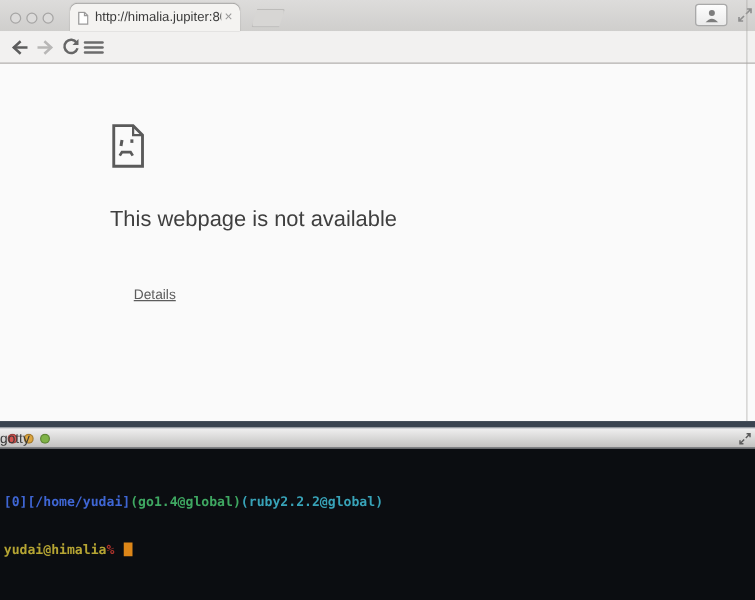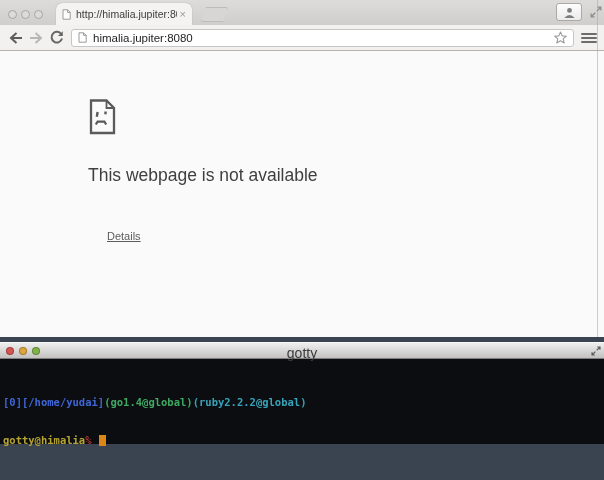--- a/index.html
+++ b/index.html
@@ -45,26 +45,26 @@
   .err-details { position:absolute; left:0; top:131px; font-size:11px; color:#5c5c5c;
     text-decoration:underline; cursor:pointer;padding-left:19px; }
 
   
   #desktop-strip { position:absolute; left:0; top:337px; width:604px; height:5px; background:#3a4450; }
 
   
   #terminal { position:absolute; left:0; top:342px; width:604px; height:138px; }
   .term-titlebar { position:relative; height:17px; background:linear-gradient(#efefef,#c2c1c0);
     border-top:1px solid #f7f7f7; border-bottom:1px solid #7e7e7e; }
-  .term-title { position:absolute; left:0; right:0; top:2px; text-align:center;
-    font-size:14px; color:#3a3a3a; }
+  .term-title { position:absolute; left:0; right:0; top:2px; 
+    font-size:11px; color:#3a3a3a; }
   .term-lights { position:absolute; left:6px; top:4px; display:flex; gap:5px; }
   .term-light { width:8px; height:8px; border-radius:50%; border:1px solid rgba(0,0,0,.25); }
   .term-resize { position:absolute; right:3px; top:3px; }
-  .term-body { height:85px; background:#0b0d11; padding:12px 12px 0 3px;
+  .term-body { height:121px; background:#0b0d11; padding:12px 12px 0 3px;
     font-family:"DejaVu Sans Mono", monospace; font-size:10.5px; font-weight:700; line-height:12.5px;
     white-space:pre; }
   .cursor-block { display:inline-block; width:7px; height:11px; vertical-align:-2px; margin-left:1px; }
 </style>
 </head>
 <body>
 
 <div id="stage">
 
   <div id="browser">
@@ -113,30 +113,20 @@
           <line x1="2" y1="7" x2="13" y2="7" stroke="#b8b7b6" stroke-width="2"></line>
         </svg>
       </div>
       <div class="nav-btn">
         <svg width="15" height="15" viewBox="0 0 15 15">
           <path d="M12.3 4.2 A5.3 5.3 0 1 0 13 8.6" fill="none" stroke="#666" stroke-width="2"></path>
           <path d="M13.8 1.2 V6 H9 Z" fill="#666"></path>
         </svg>
       </div>
 
-      <div class="urlbar">
-        <svg width="9" height="11" viewBox="0 0 9 11">
-          <path d="M1 .8 H5.6 L8.2 3.4 V10.2 H1 Z" fill="#fff" stroke="#9a9a9a" stroke-width="1"></path>
-          <path d="M5.6 .8 V3.4 H8.2" fill="none" stroke="#9a9a9a" stroke-width="1"></path>
-        </svg>
-        <span class="url-text">himalia.jupiter:8080</span>
-        <svg width="13" height="13" viewBox="0 0 13 13">
-          <polygon points="6.5,1 8.2,4.9 12.4,5.2 9.2,7.9 10.2,12 6.5,9.7 2.8,12 3.8,7.9 0.6,5.2 4.8,4.9" fill="none" stroke="#9b9b9b" stroke-width="1.1" stroke-linejoin="round"></polygon>
-        </svg>
-      </div>
 
       <div class="menu-btn">
         <span class="menu-bar"></span>
         <span class="menu-bar"></span>
         <span class="menu-bar"></span>
       </div>
     </div>
 
     <div class="err-wrap">
       <svg width="28" height="36" viewBox="0 0 28 36">
@@ -164,17 +154,17 @@
       </div>
       <div class="term-title">gotty</div>
       <svg class="term-resize" width="10" height="10" viewBox="0 0 12 12">
         <path d="M7.5 1.2 H10.8 V4.5 M10.8 1.2 L6.8 5.2" fill="none" stroke="#5c5c5c" stroke-width="1.4"></path>
         <path d="M4.5 10.8 H1.2 V7.5 M1.2 10.8 L5.2 6.8" fill="none" stroke="#5c5c5c" stroke-width="1.4"></path>
       </svg>
     </div>
 
     <div class="term-body" style="background-color: rgb(11, 13, 17);">
       <div><span style="color: rgb(63, 102, 212);">[0][/home/yudai]</span><span style="color: rgb(63, 168, 98);">(go1.4@global)</span><span style="color: rgb(56, 163, 184);">(ruby2.2.2@global)</span></div>
-      <div><span style="color: rgb(181, 164, 51);">gotty@himalia</span><span style="color: rgb(176, 52, 44);">% </span><span class="cursor-block" style="background-color: rgb(221, 134, 24);"></span></div>
+      <div><span style="color: rgb(181, 164, 51);">yudai@himalia</span><span style="color: rgb(176, 52, 44);">% </span><span class="cursor-block" style="background-color: rgb(221, 134, 24);"></span></div>
     </div>
   </div>
 
 </div>
 
 </body></html>

